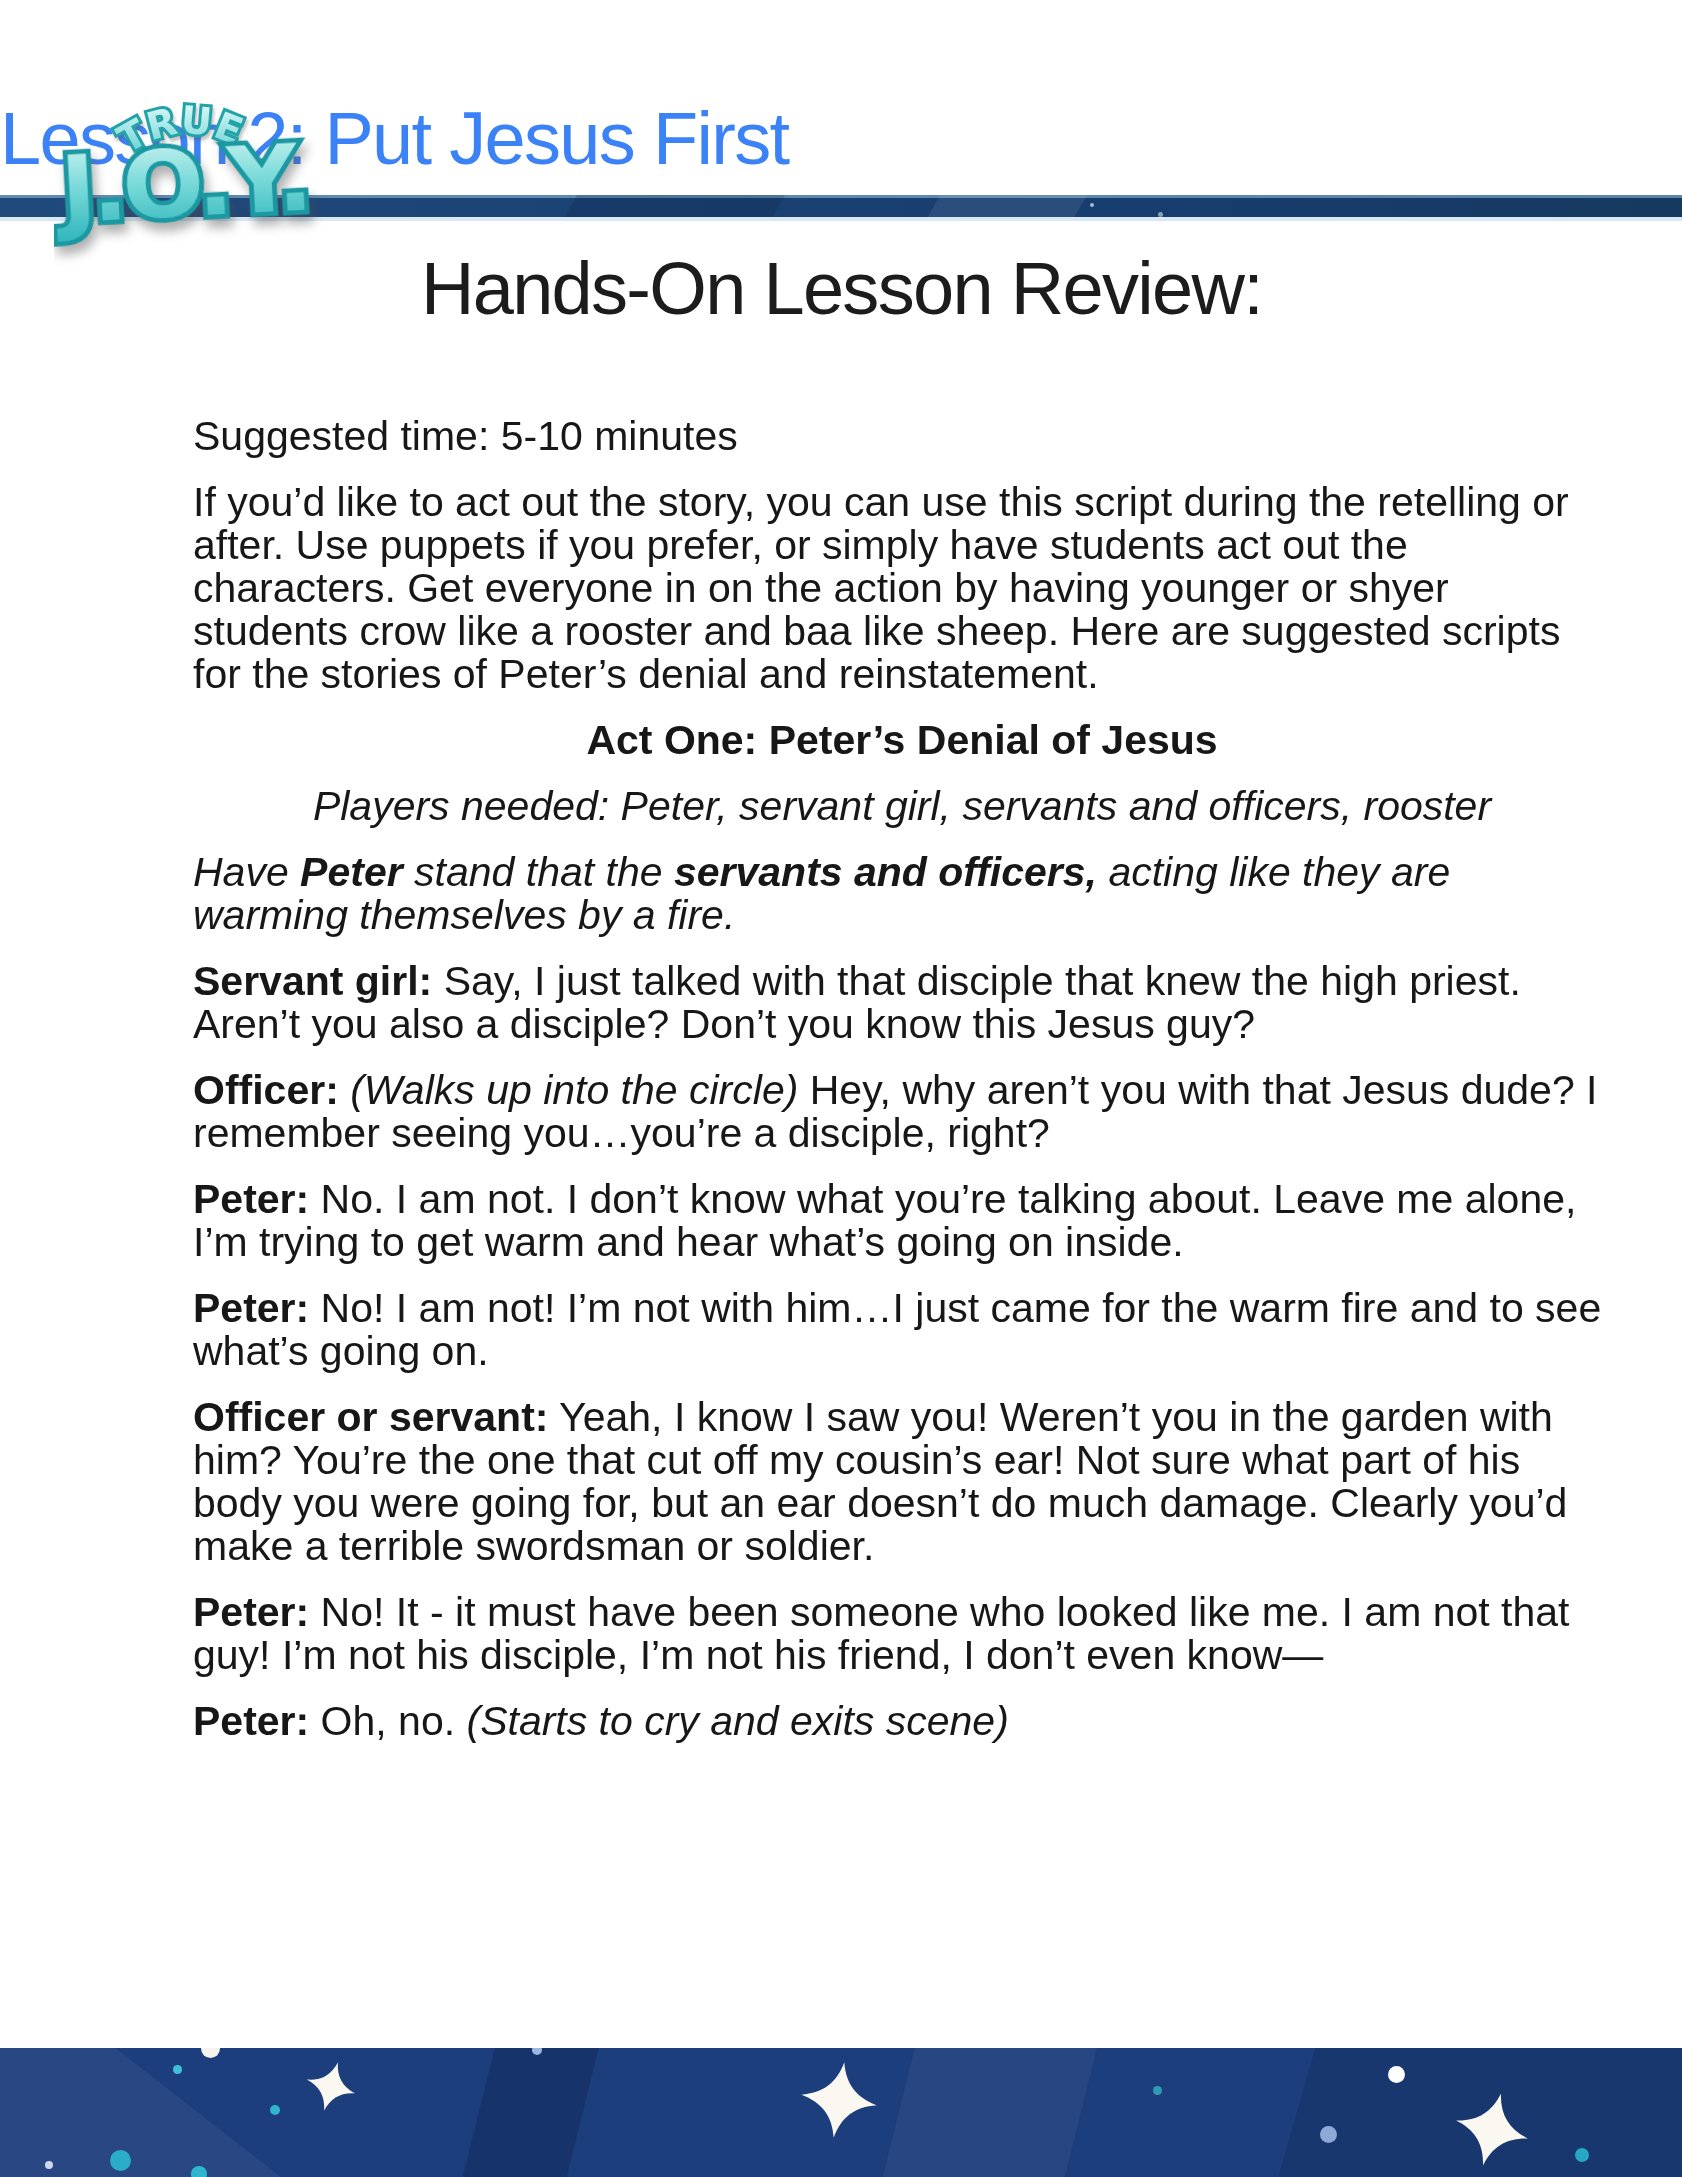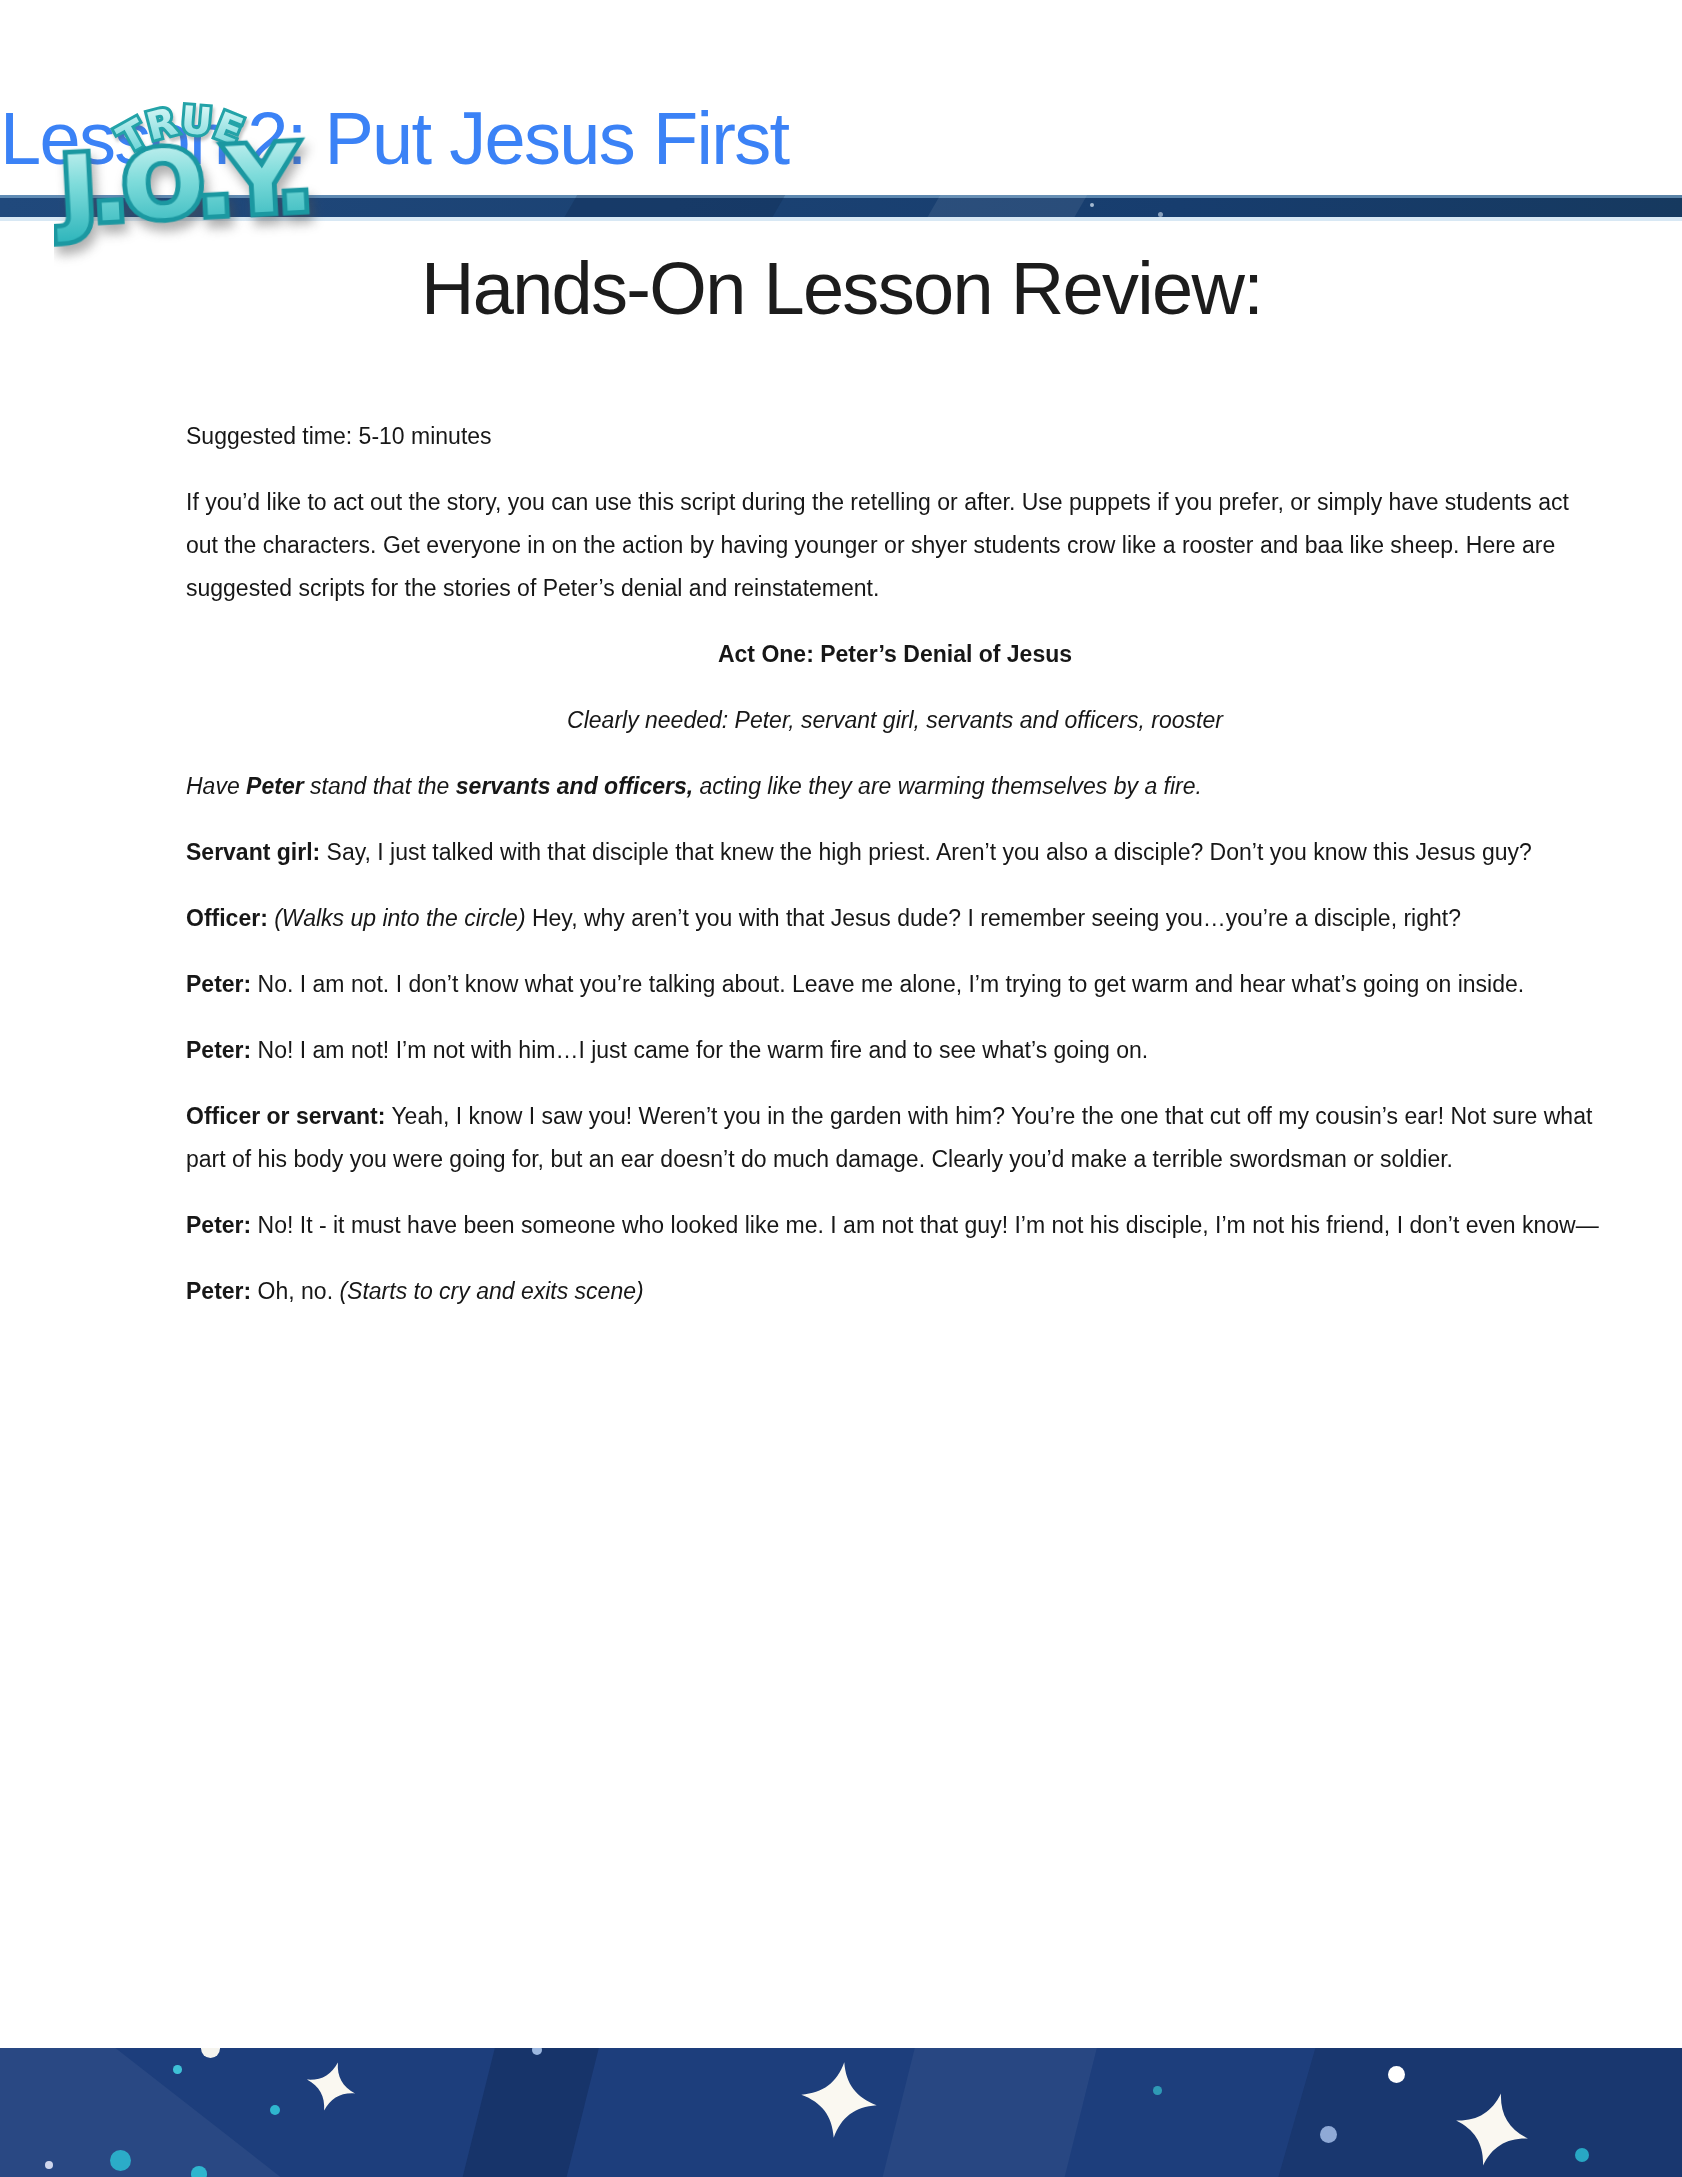--- a/index.html
+++ b/index.html
@@ -32,22 +32,22 @@
   
   .logo{position:absolute;left:54px;top:85px;z-index:6;}
   
   .section-heading{
     position:absolute;top:252px;left:0;right:0;
     text-align:center;font-size:74px;font-weight:300;line-height:1;
     letter-spacing:-1.7px;color:#1c1c1c;white-space:nowrap;
   }
   
   .content{
-    position:absolute;top:415px;left:186px;width:1418px;
-    font-size:23px;line-height:43px;
+    position:absolute;top:415px;left:193px;width:1418px;
+    font-size:41px;line-height:43px;
   }
   .content p{margin:0 0 23px 0;}
   .content p.center{text-align:center;}
   .content .b{font-weight:bold;}
   .content .i{font-style:italic;}
   
   .footer{
     position:absolute;left:0;top:2048px;width:1683px;height:130px;
     background:#1d3e7c;overflow:hidden;
   }
@@ -93,21 +93,21 @@
       <text x="152" y="152" text-anchor="middle" font-size="108" font-weight="bold" font-family="DejaVu Sans, Liberation Sans, sans-serif" letter-spacing="-6" fill="url(#gj)" stroke="#1b98a1" stroke-width="11" paint-order="stroke" textLength="286" lengthAdjust="spacingAndGlyphs" transform="rotate(-3 152 152)" style="filter:drop-shadow(4px 10px 6px rgba(80,80,80,.45));">J.O.Y.</text>
     </svg>
   </div>
 
   <div class="section-heading">Hands-On Lesson Review:</div>
 
   <div class="content">
       <p><span>Suggested time: 5-10 minutes</span></p>
       <p><span>If you’d like to act out the story, you can use this script during the retelling or after. Use puppets if you prefer, or simply have students act out the characters. Get everyone in on the action by having younger or shyer students crow like a rooster and baa like sheep. Here are suggested scripts for the stories of Peter’s denial and reinstatement.</span></p>
       <p class="center"><span class="b">Act One: Peter’s Denial of Jesus</span></p>
-      <p class="center"><span class="i">Clearly needed: Peter, servant girl, servants and officers, rooster</span></p>
+      <p class="center"><span class="i">Players needed: Peter, servant girl, servants and officers, rooster</span></p>
       <p><span class="i">Have </span><span class="b i">Peter</span><span class="i"> stand that the </span><span class="b i">servants and officers,</span><span class="i"> acting like they are warming themselves by a fire.</span></p>
       <p><span class="b">Servant girl:</span><span> Say, I just talked with that disciple that knew the high priest. Aren’t you also a disciple? Don’t you know this Jesus guy?</span></p>
       <p><span class="b">Officer:</span><span> </span><span class="i">(Walks up into the circle)</span><span> Hey, why aren’t you with that Jesus dude? I remember seeing you…you’re a disciple, right?</span></p>
       <p><span class="b">Peter:</span><span> No. I am not. I don’t know what you’re talking about. Leave me alone, I’m trying to get warm and hear what’s going on inside.</span></p>
       <p><span class="b">Peter:</span><span> No! I am not! I’m not with him…I just came for the warm fire and to see what’s going on.</span></p>
       <p><span class="b">Officer or servant:</span><span> Yeah, I know I saw you! Weren’t you in the garden with him? You’re the one that cut off my cousin’s ear! Not sure what part of his body you were going for, but an ear doesn’t do much damage. Clearly you’d make a terrible swordsman or soldier.</span></p>
       <p><span class="b">Peter:</span><span> No! It - it must have been someone who looked like me. I am not that guy! I’m not his disciple, I’m not his friend, I don’t even know—</span></p>
       <p><span class="b">Peter:</span><span> Oh, no. </span><span class="i">(Starts to cry and exits scene)</span></p>
     </div>
 

